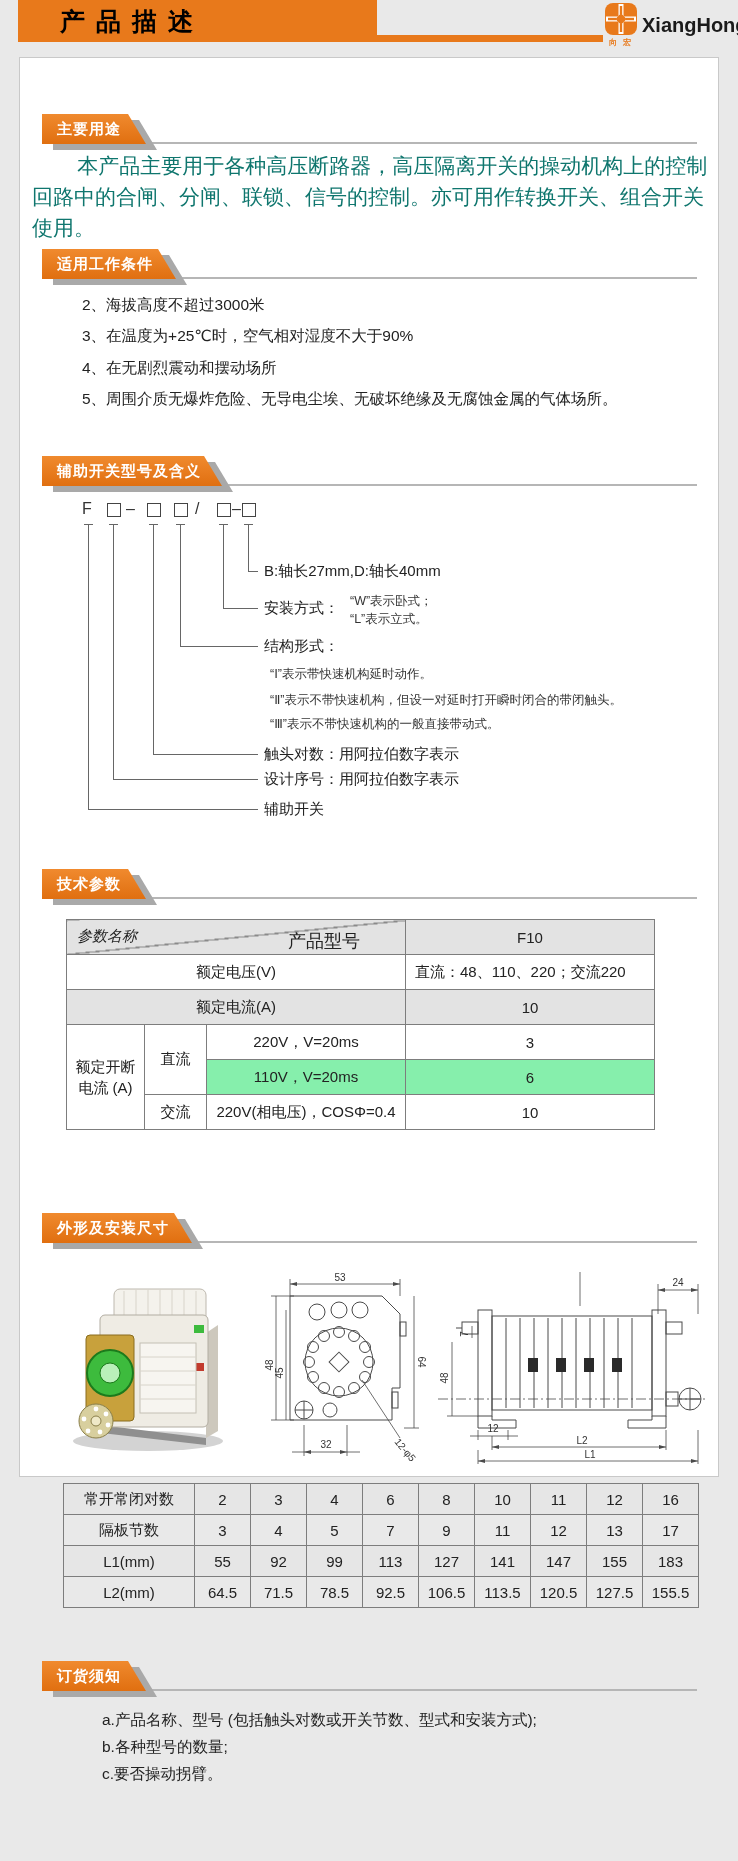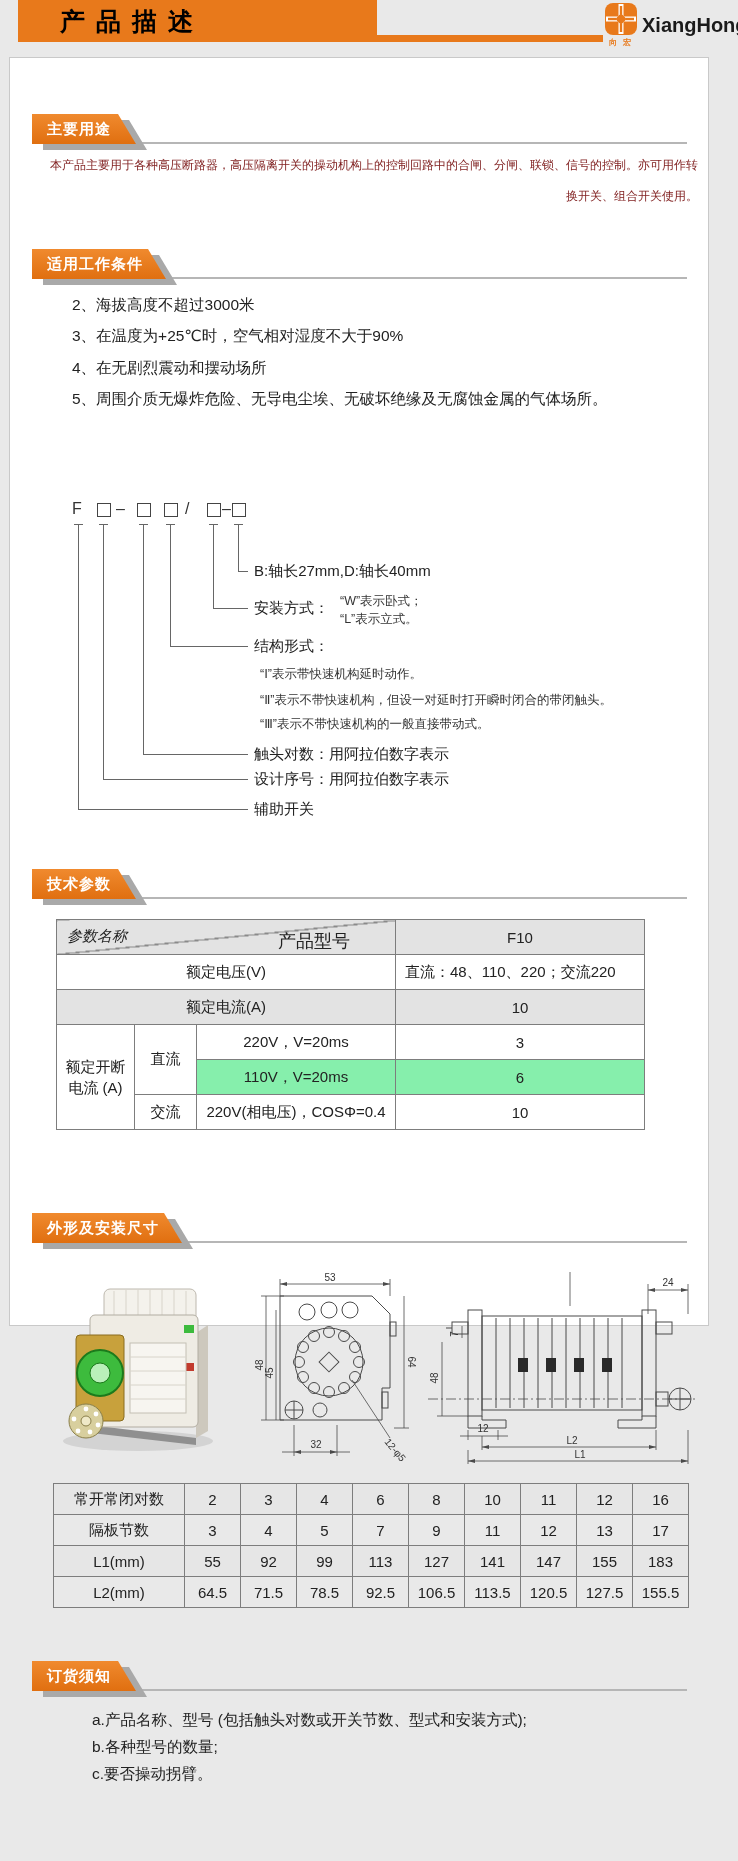--- a/index.html
+++ b/index.html
@@ -9,33 +9,33 @@
   
   .hdr-block{position:absolute;left:18px;top:0;width:359px;height:42px;background:#e8791b;
              color:#000000;font-size:25px;font-weight:bold;letter-spacing:11px;
              display:flex;align-items:center;padding-left:42px;box-sizing:border-box;}
   .hdr-line{position:absolute;left:377px;top:35px;width:226px;height:7px;background:#e8791b;}
   .hdr-brand{position:absolute;left:604px;top:2px;width:128px;height:50px;display:flex;align-items:flex-start;}
   .brand-icon-wrap{display:flex;flex-direction:column;align-items:center;margin-right:4px;}
   .brand-cn{font-size:8px;color:#e8791b;font-weight:bold;letter-spacing:2px;margin-top:1px;}
   .brand-en{font-size:20px;font-weight:bold;color:#1a1a1a;margin-top:12px;letter-spacing:0px;}
   
-  .card{position:absolute;left:9px;top:57px;width:700px;height:1269px;background:#ffffff;
+  .card{position:absolute;left:19px;top:57px;width:700px;height:1420px;background:#ffffff;
         border:1px solid #c9c9c9;box-sizing:border-box;}
   
   .sec{position:absolute;left:22px;right:21px;height:30px;}
   .sec-line{position:absolute;left:0;right:0;bottom:0;height:2px;background:#b6b6b6;}
   .sec-shadow{position:absolute;left:11px;top:6px;height:30px;background:#a9a9a9;
               clip-path:polygon(0 0,calc(100% - 18px) 0,100% 100%,0 100%);}
   .sec-tab{position:absolute;left:0;top:0;height:30px;background:linear-gradient(180deg,#f08a2e,#e06f10);
            clip-path:polygon(0 0,calc(100% - 18px) 0,100% 100%,0 100%);
            color:#fff;font-size:15px;font-weight:bold;letter-spacing:1px;
            display:flex;align-items:center;padding-left:15px;box-sizing:border-box;}
   
-  .para{position:absolute;left:12px;width:676px;font-size:12px;line-height:31px;text-indent:2.15em;color:#7f1d1d;text-align:right;}
+  .para{position:absolute;left:12px;width:676px;font-size:21px;line-height:31px;text-indent:2.15em;color:#0f766e;}
   .cond-list{position:absolute;left:62px;width:620px;font-size:15.5px;line-height:31.4px;color:#222;}
   
   .diagram{position:absolute;left:0;top:440px;width:698px;height:335px;}
   .mchar{position:absolute;font-size:16px;color:#333;}
   .mbox{position:absolute;width:12px;height:12px;border:1.5px solid #444;}
   .vl{position:absolute;width:1px;background:#666;}
   .hl{position:absolute;height:1px;background:#666;}
   .tick{position:absolute;width:9px;height:1px;background:#666;}
   .lbl{position:absolute;left:244px;font-size:15px;color:#222;white-space:nowrap;}
   .note{position:absolute;font-size:12.5px;color:#333;white-space:nowrap;}
@@ -110,20 +110,27 @@
         <span>适用工作条件</span>
       </div>
     </div>
     <div class="cond-list" style="top:231px">
       <div>2、海拔高度不超过3000米</div>
       <div>3、在温度为+25℃时，空气相对湿度不大于90%</div>
       <div>4、在无剧烈震动和摆动场所</div>
       <div>5、周围介质无爆炸危险、无导电尘埃、无破坏绝缘及无腐蚀金属的气体场所。</div>
     </div>
 
+    <div class="sec" style="top:398px">
+      <div class="sec-line"></div>
+      <div class="sec-shadow" style="width:180px"></div>
+      <div class="sec-tab" style="width:180px">
+        <span>辅助开关型号及含义</span>
+      </div>
+    </div>
 
     <div class="diagram">
 
       <span class="mchar" style="left:62px;top:2px">F</span>
       <span class="mbox" style="left:87px;top:5px"></span>
       <span class="mchar" style="left:106px;top:2px">–</span>
       <span class="mbox" style="left:127px;top:5px"></span>
       <span class="mbox" style="left:154px;top:5px"></span>
       <span class="mchar" style="left:175px;top:2px">/</span>
       <span class="mbox" style="left:197px;top:5px"></span>

